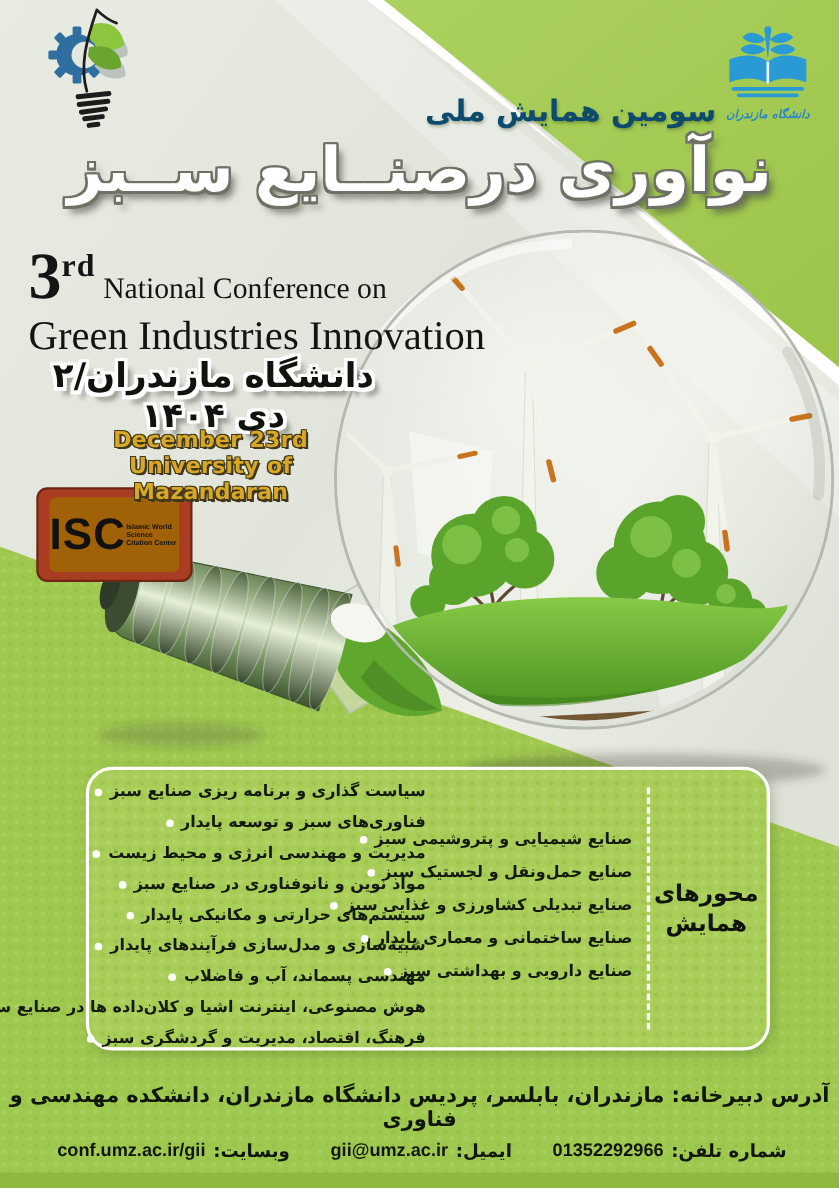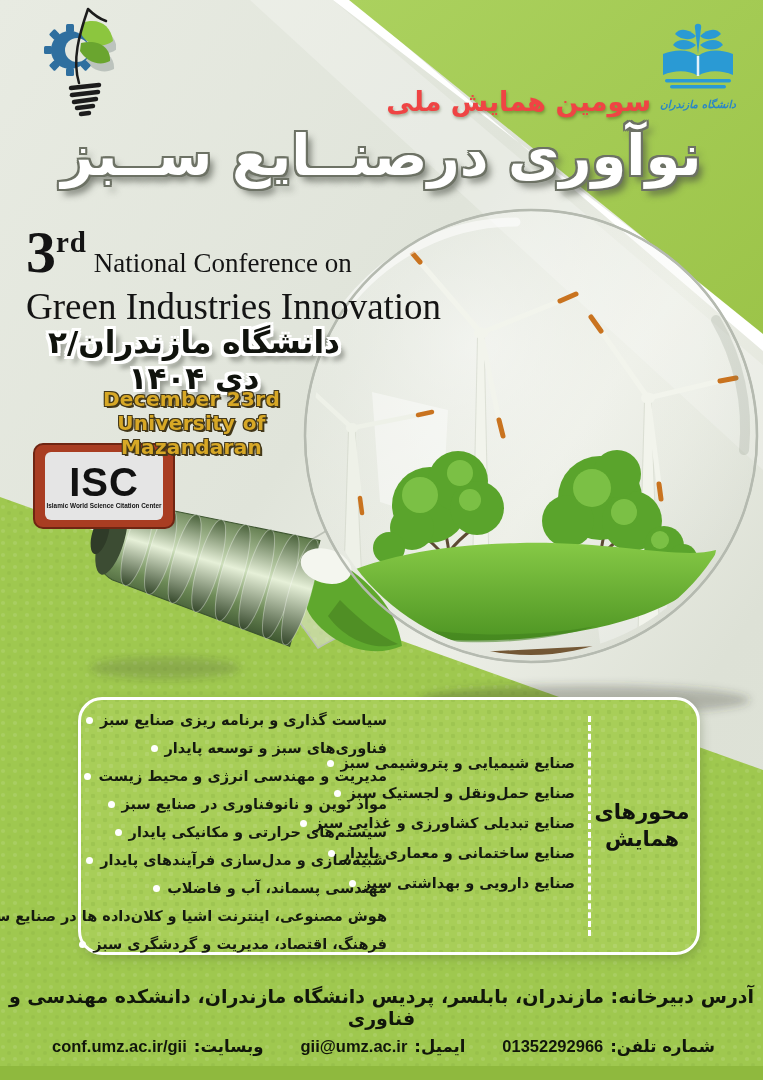--- a/index.html
+++ b/index.html
@@ -7,21 +7,21 @@
     width:763px;height:1080px;position:relative;overflow:hidden;
     font-family:"DejaVu Sans",sans-serif;
     background:linear-gradient(125deg,#e8ebe2 0%,#e0e4da 40%,#edefe7 58%,#dde1d6 78%,#dfe3d8 100%);
   }
   .abs{position:absolute;}
   
   #bg{left:0;top:0;z-index:0;}
   
   #art{left:0;top:0;z-index:1;}
   
-  .series{right:112px;top:86px;z-index:2;direction:rtl;color:#ef4444;font-weight:bold;font-size:27px;
+  .series{right:112px;top:86px;z-index:2;direction:rtl;color:#0c4a6e;font-weight:bold;font-size:27px;
     text-shadow:1px 2px 3px rgba(40,60,10,.35);}
   .main-title{left:30px;right:30px;top:118px;z-index:2;direction:rtl;text-align:center;color:#fff;
     font-weight:bold;font-size:56px;line-height:1.35;
     text-shadow:-2px -2px 0 #6d7265,2px -2px 0 #6d7265,-2px 2px 0 #6d7265,2px 2px 0 #6d7265,
       0 -2px 0 #6d7265,0 2px 0 #6d7265,-2px 0 0 #6d7265,2px 0 0 #6d7265,5px 6px 7px rgba(70,75,66,.65);}
   .en-block{left:26px;top:226px;width:430px;z-index:2;color:#141414;font-family:"Liberation Serif",serif;}
   .en-line1{font-size:27px;white-space:nowrap;}
   .en-ordinal{font-size:60px;font-weight:bold;line-height:.8;}
   .en-ordsuf{font-size:29px;font-weight:bold;vertical-align:20px;letter-spacing:1px;}
   .en-line2{font-size:37px;margin-top:6px;white-space:nowrap;}
@@ -31,21 +31,21 @@
       -3px 0 0 #fff,3px 0 0 #fff,6px 7px 5px rgba(40,45,35,.45);}
   .en-date{left:44px;top:387px;width:295px;z-index:2;text-align:center;color:#d7a826;font-weight:800;font-size:20px;
     letter-spacing:.3px;
     text-shadow:-1px -1px 0 #43381a,1px -1px 0 #43381a,-1px 1px 0 #43381a,1px 1px 0 #43381a,2px 2px 0 #43381a;}
   
   .conf-logo{left:24px;top:5px;z-index:2;}
   .univ-logo{left:650px;top:20px;width:96px;z-index:2;text-align:center;}
   .univ-caption{margin-top:2px;color:#2a86c7;font-size:10.5px;font-style:italic;font-weight:bold;direction:rtl;}
   .isc{left:33px;top:443px;width:142px;height:86px;z-index:2;background:#a93d22;border:2px solid #6f2512;
     border-radius:10px;box-sizing:border-box;padding:7px 10px;}
-  .isc-inner{background:#e5e5e5;border-radius:6px;height:100%;display:flex;flex-direction:column;
+  .isc-inner{background:#a16207;border-radius:6px;height:100%;display:flex;flex-direction:row;
     align-items:center;justify-content:center;}
   .isc-acronym{font-weight:900;font-size:40px;line-height:.95;color:#111;letter-spacing:1px;
     font-family:"Liberation Sans",sans-serif;}
   .isc-caption{font-size:6.4px;font-weight:bold;color:#111;margin-top:1px;font-family:"Liberation Sans",sans-serif;}
   
   .panel{left:78px;top:697px;width:622px;height:258px;z-index:3;box-sizing:border-box;
     border:3px solid #fff;border-radius:24px;
     background-color:#a8ce58;
     background-image:radial-gradient(rgba(255,255,255,.10) 2px,transparent 2.6px),
                      radial-gradient(rgba(120,160,55,.20) 2px,transparent 2.6px);

